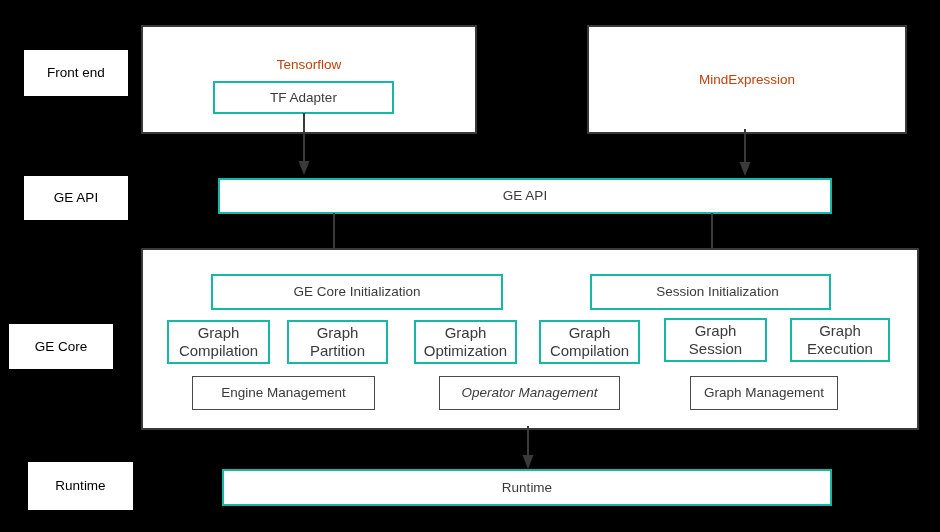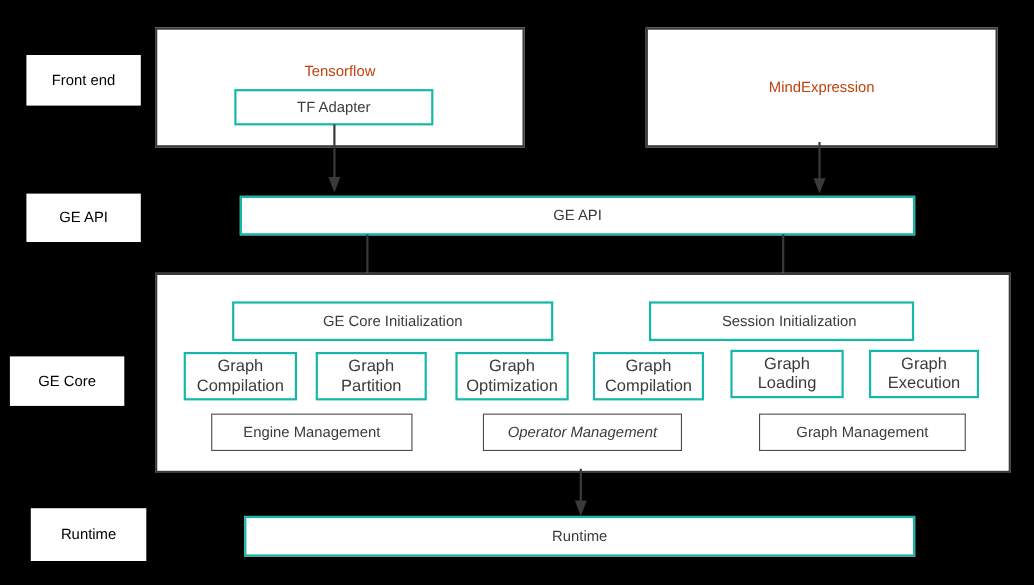--- a/index.html
+++ b/index.html
@@ -148,37 +148,37 @@
     <span>Optimization</span>
   </div>
 
   <div class="box framed label-sm" style="left:539px; top:320px; width:101px; height:44px; flex-direction:column;">
     <span>Graph</span>
     <span>Compilation</span>
   </div>
 
   <div class="box framed label-sm" style="left:664px; top:318px; width:103px; height:44px; flex-direction:column;">
     <span>Graph</span>
-    <span>Loading</span>
+    <span>Session</span>
   </div>
 
   <div class="box framed label-sm" style="left:790px; top:318px; width:100px; height:44px; flex-direction:column;">
     <span>Graph</span>
     <span>Execution</span>
   </div>
 
   <div class="box framed-thin label-md" style="left:192px; top:376px; width:183px; height:34px;">
     <span>Engine Management</span>
   </div>
 
   <div class="box framed-thin label-md" style="left:439px; top:376px; width:181px; height:34px;font-style:italic;">
     <span>Operator Management</span>
   </div>
 
-  <div class="box framed-thin label-md" style="left:690px; top:376px; width:188px; height:34px;">
+  <div class="box framed-thin label-md" style="left:690px; top:376px; width:148px; height:34px;">
     <span>Graph Management</span>
   </div>
 
   <div class="arrow" style="left:518px; top:426px;">
     <svg width="20" height="44" viewBox="0 0 20 44">
       <line x1="10" y1="0" x2="10" y2="33" stroke="#3a3a3a" stroke-width="2"></line>
       <polygon points="10,43 4.5,29 15.5,29" fill="#3a3a3a"></polygon>
     </svg>
   </div>
 

